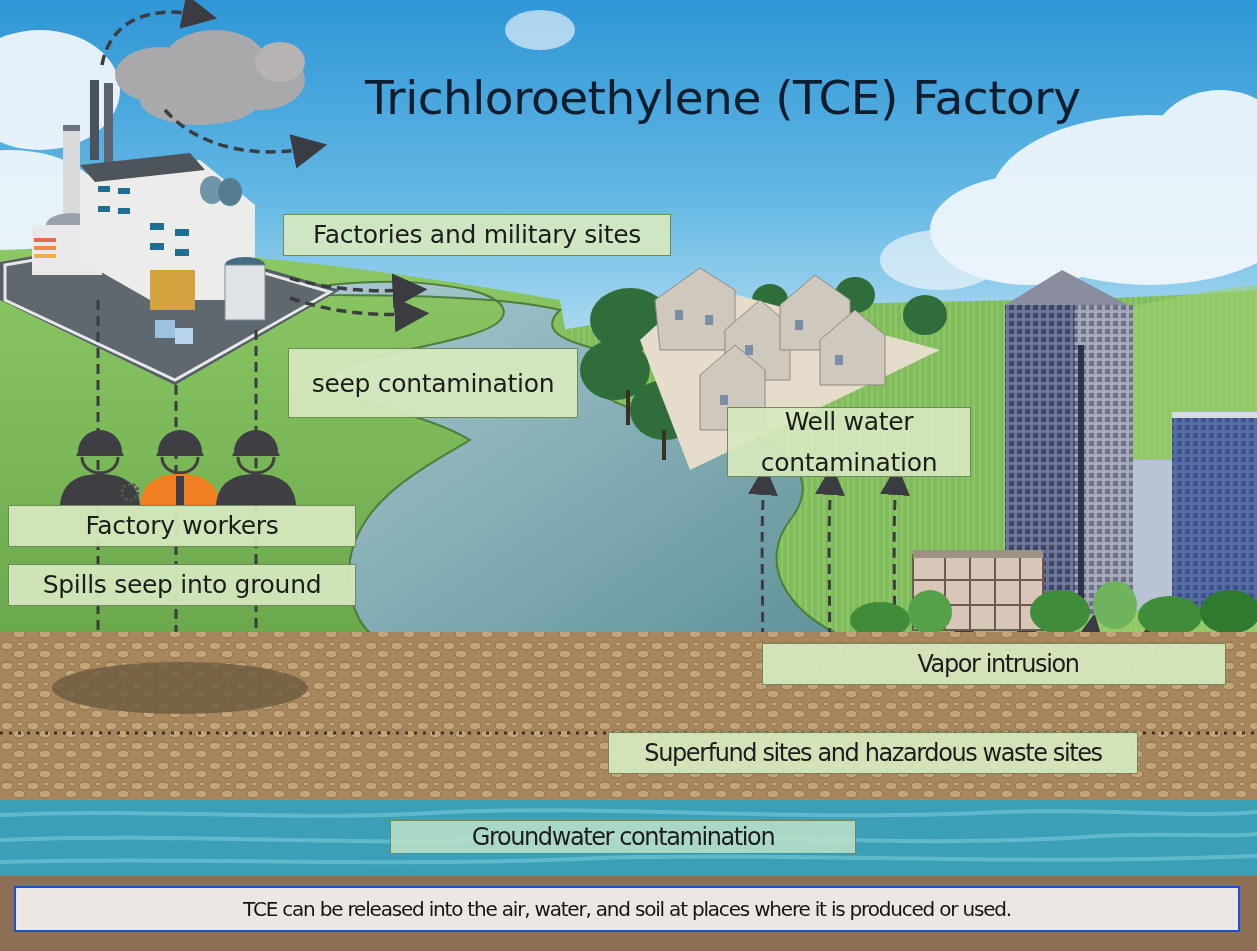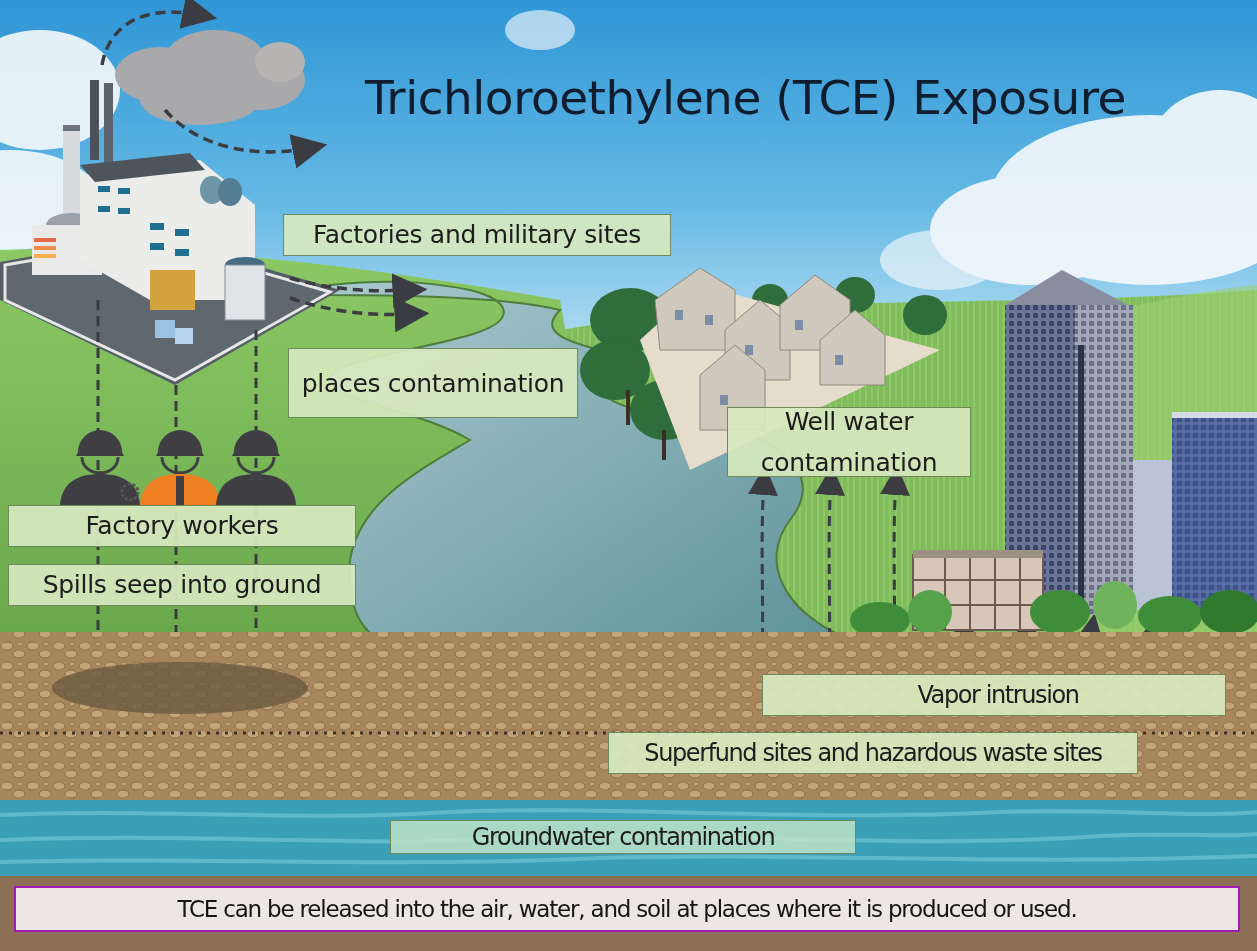--- a/index.html
+++ b/index.html
@@ -21,22 +21,22 @@
     }
     .label.two-line { flex-direction: column; line-height: 27px; }
     .label.narrow { letter-spacing: -1.4px; font-size: 24px; }
     .title {
       position: absolute; left: 365px; top: 70px;
       font-size: 47px; color: #0f1d2e; letter-spacing: -0.5px;
       white-space: nowrap;
     }
     .footer {
       position: absolute; left: 14px; top: 886px; width: 1226px; height: 46px;
-      background: #ece7e3; border: 2px solid #a21caf; box-sizing: border-box;
-      font-size: 23px; color: #151515; letter-spacing: -1.2px;
+      background: #ece7e3; border: 2px solid #1d4ed8; box-sizing: border-box;
+      font-size: 20px; color: #151515; letter-spacing: -1.2px;
       display: flex; align-items: center; justify-content: center; white-space: nowrap;
     }
   </style>
 </head>
 <body>
 
 <div class="canvas">
 
   <svg class="scene" width="1257" height="951" viewBox="0 0 1257 951">
     <defs>
@@ -246,44 +246,44 @@
     <rect x="0" y="800" width="1257" height="76" fill="#3b9fb8"></rect>
     <g fill="none" stroke="#7ed0dc" stroke-width="4" opacity="0.55">
       <path d="M0,815 C150,808 300,822 450,812 C600,805 800,822 1000,812 C1100,808 1200,818 1257,812"></path>
       <path d="M0,840 C200,832 350,848 520,838 C700,830 900,850 1100,836 C1180,832 1230,838 1257,834"></path>
       <path d="M0,862 C180,856 380,868 600,858 C800,852 1000,866 1257,856"></path>
     </g>
 
     <rect x="0" y="876" width="1257" height="75" fill="#8d6f55"></rect>
   </svg>
 
-  <div class="title">Trichloroethylene (TCE) Exposure</div>
+  <div class="title">Trichloroethylene (TCE) Factory</div>
 
   <div class="label" style="left:283px; top:182px; width:388px; height:42px;margin-top:32px;">
     <span>Factories and military sites</span>
   </div>
 
   <div class="label two-line" style="left:288px; top:348px; width:290px; height:70px;">
-    <span>places contamination</span>
+    <span>seep contamination</span>
   </div>
 
   <div class="label" style="left:8px; top:505px; width:348px; height:42px;">
     <span>Factory workers</span>
   </div>
 
   <div class="label" style="left:8px; top:564px; width:348px; height:42px;">
     <span>Spills seep into ground</span>
   </div>
 
   <div class="label two-line" style="left:727px; top:407px; width:244px; height:70px;justify-content:space-between;">
     <span>Well water</span>
     <span>contamination</span>
   </div>
 
-  <div class="label narrow" style="left:762px; top:674px; width:464px; height:42px;padding-left:8px;">
+  <div class="label narrow" style="left:762px; top:643px; width:464px; height:42px;padding-left:8px;">
     <span>Vapor intrusion</span>
   </div>
 
   <div class="label narrow" style="left:608px; top:732px; width:530px; height:42px;align-items:center;">
     <span>Superfund sites and hazardous waste sites</span>
   </div>
 
   <div class="label narrow" style="left:390px; top:820px; width:466px; height:34px; background: rgba(190, 226, 200, 0.85);">
     <span>Groundwater contamination</span>
   </div>

